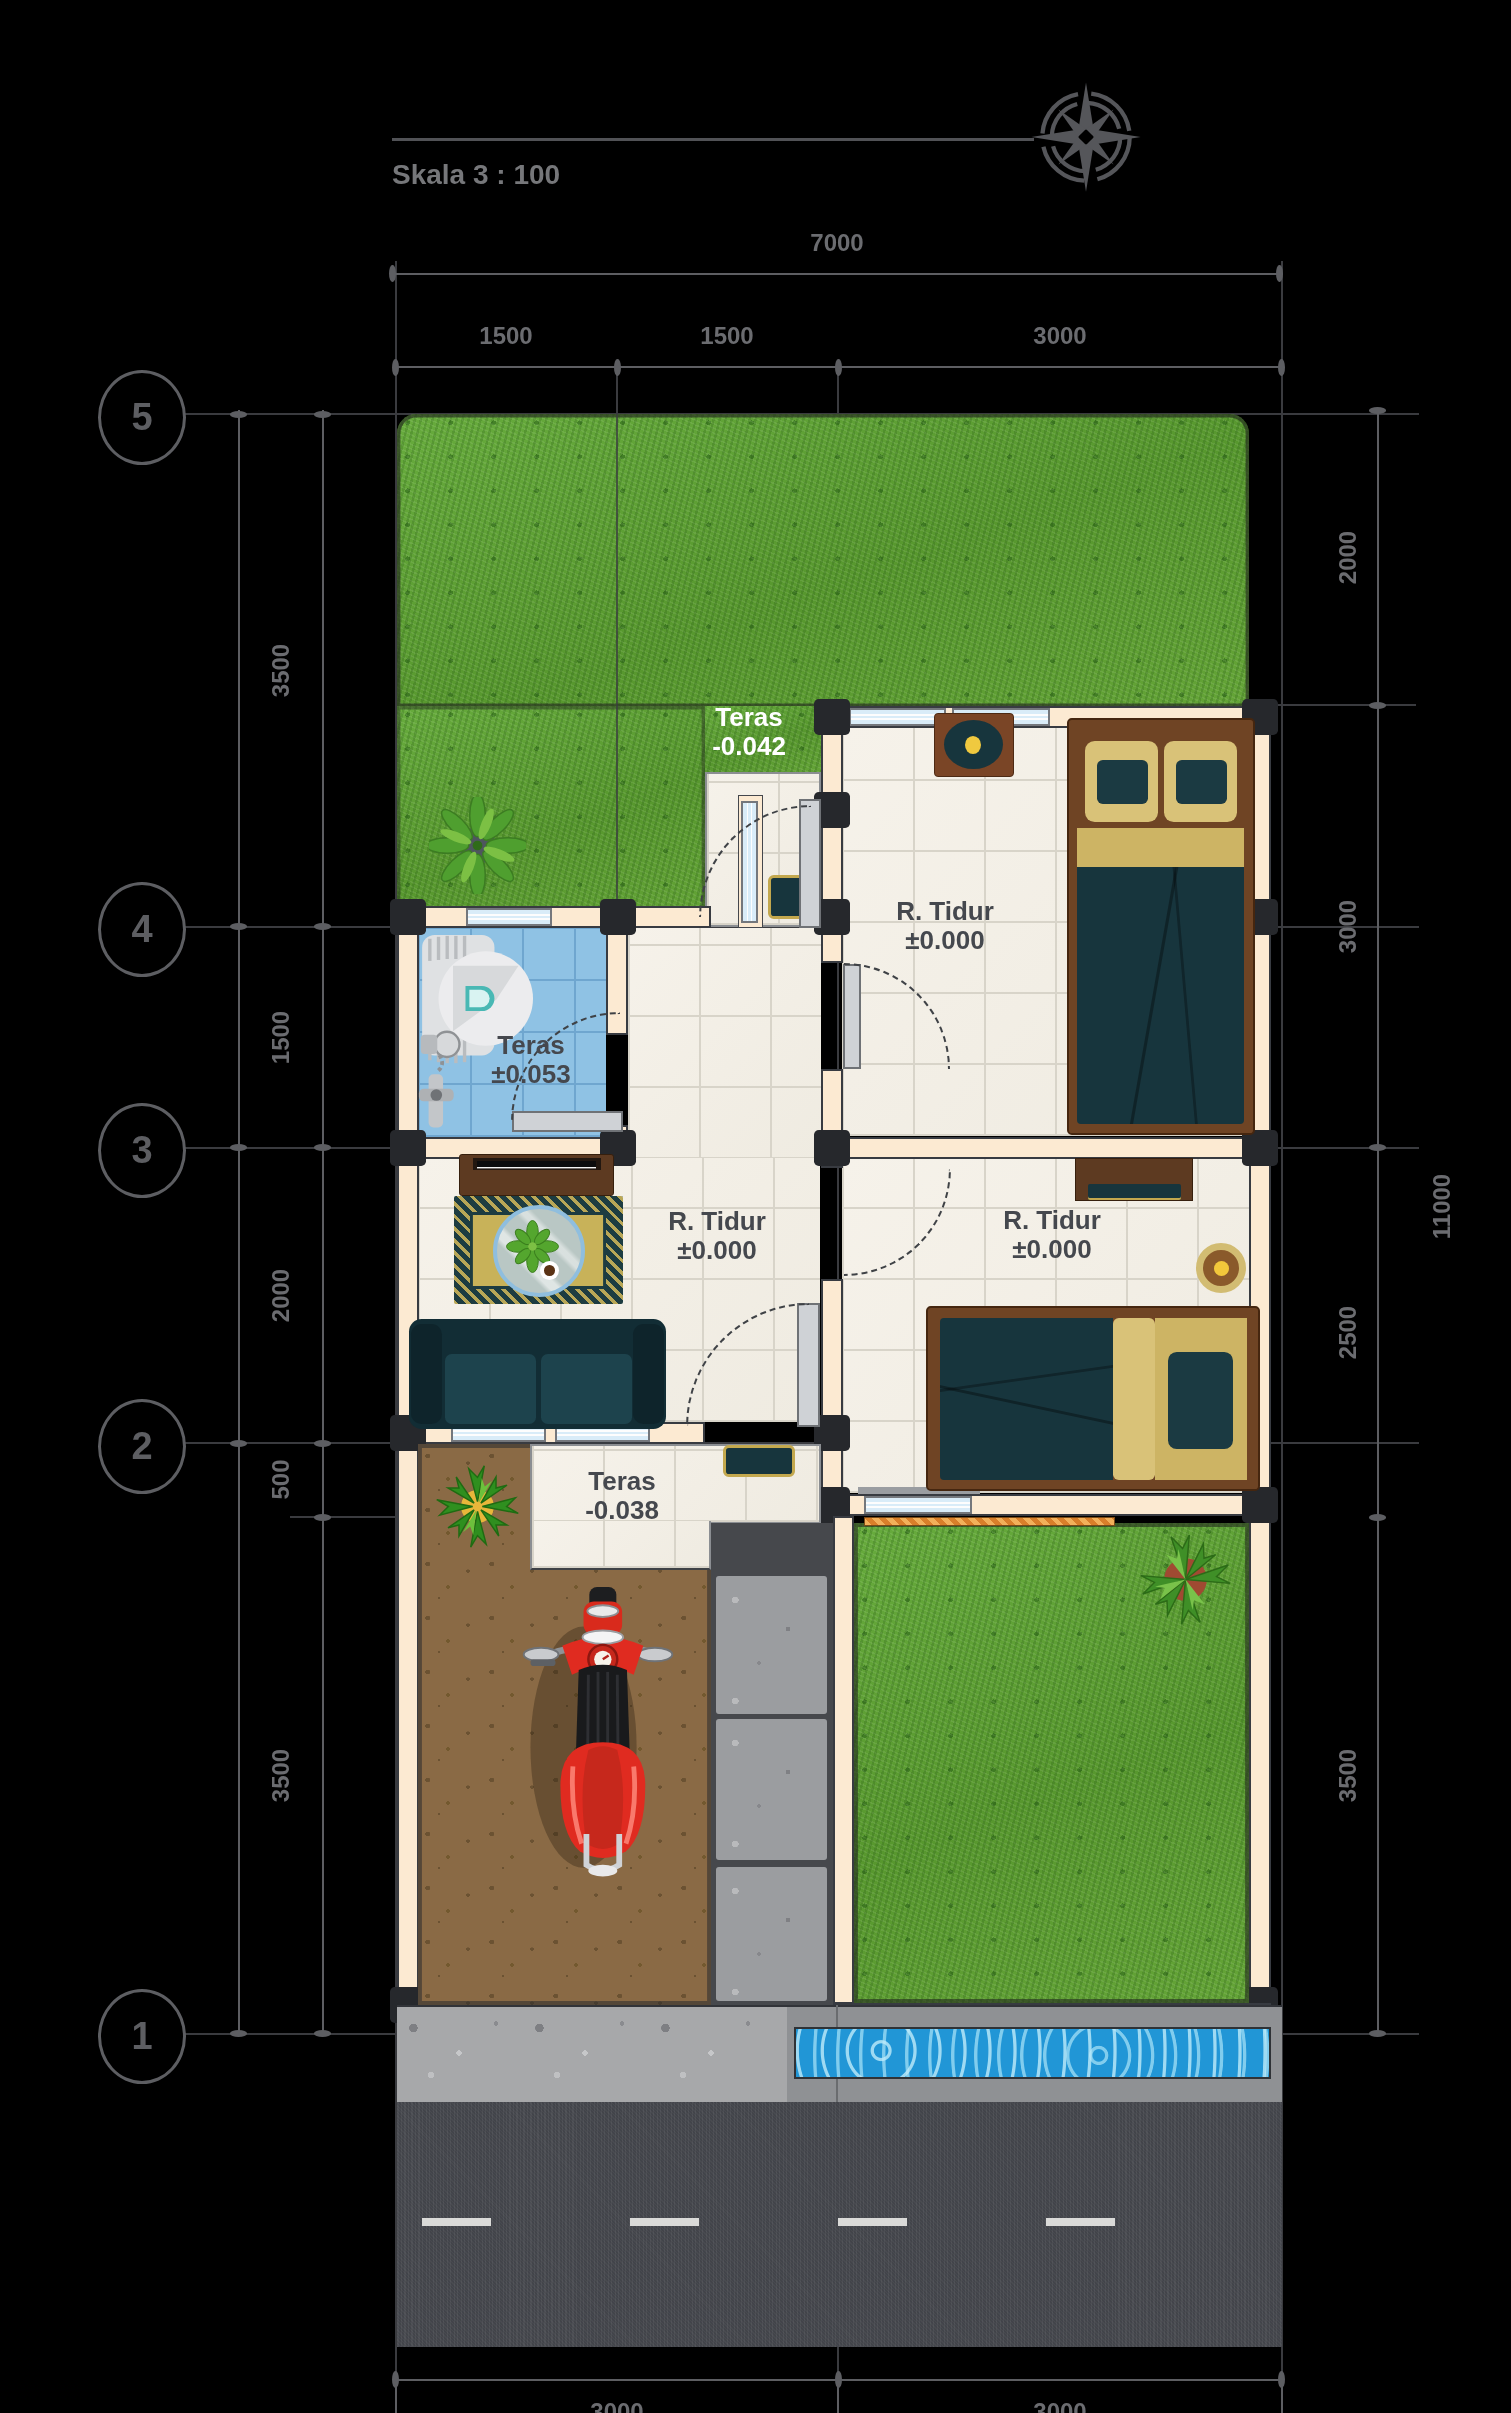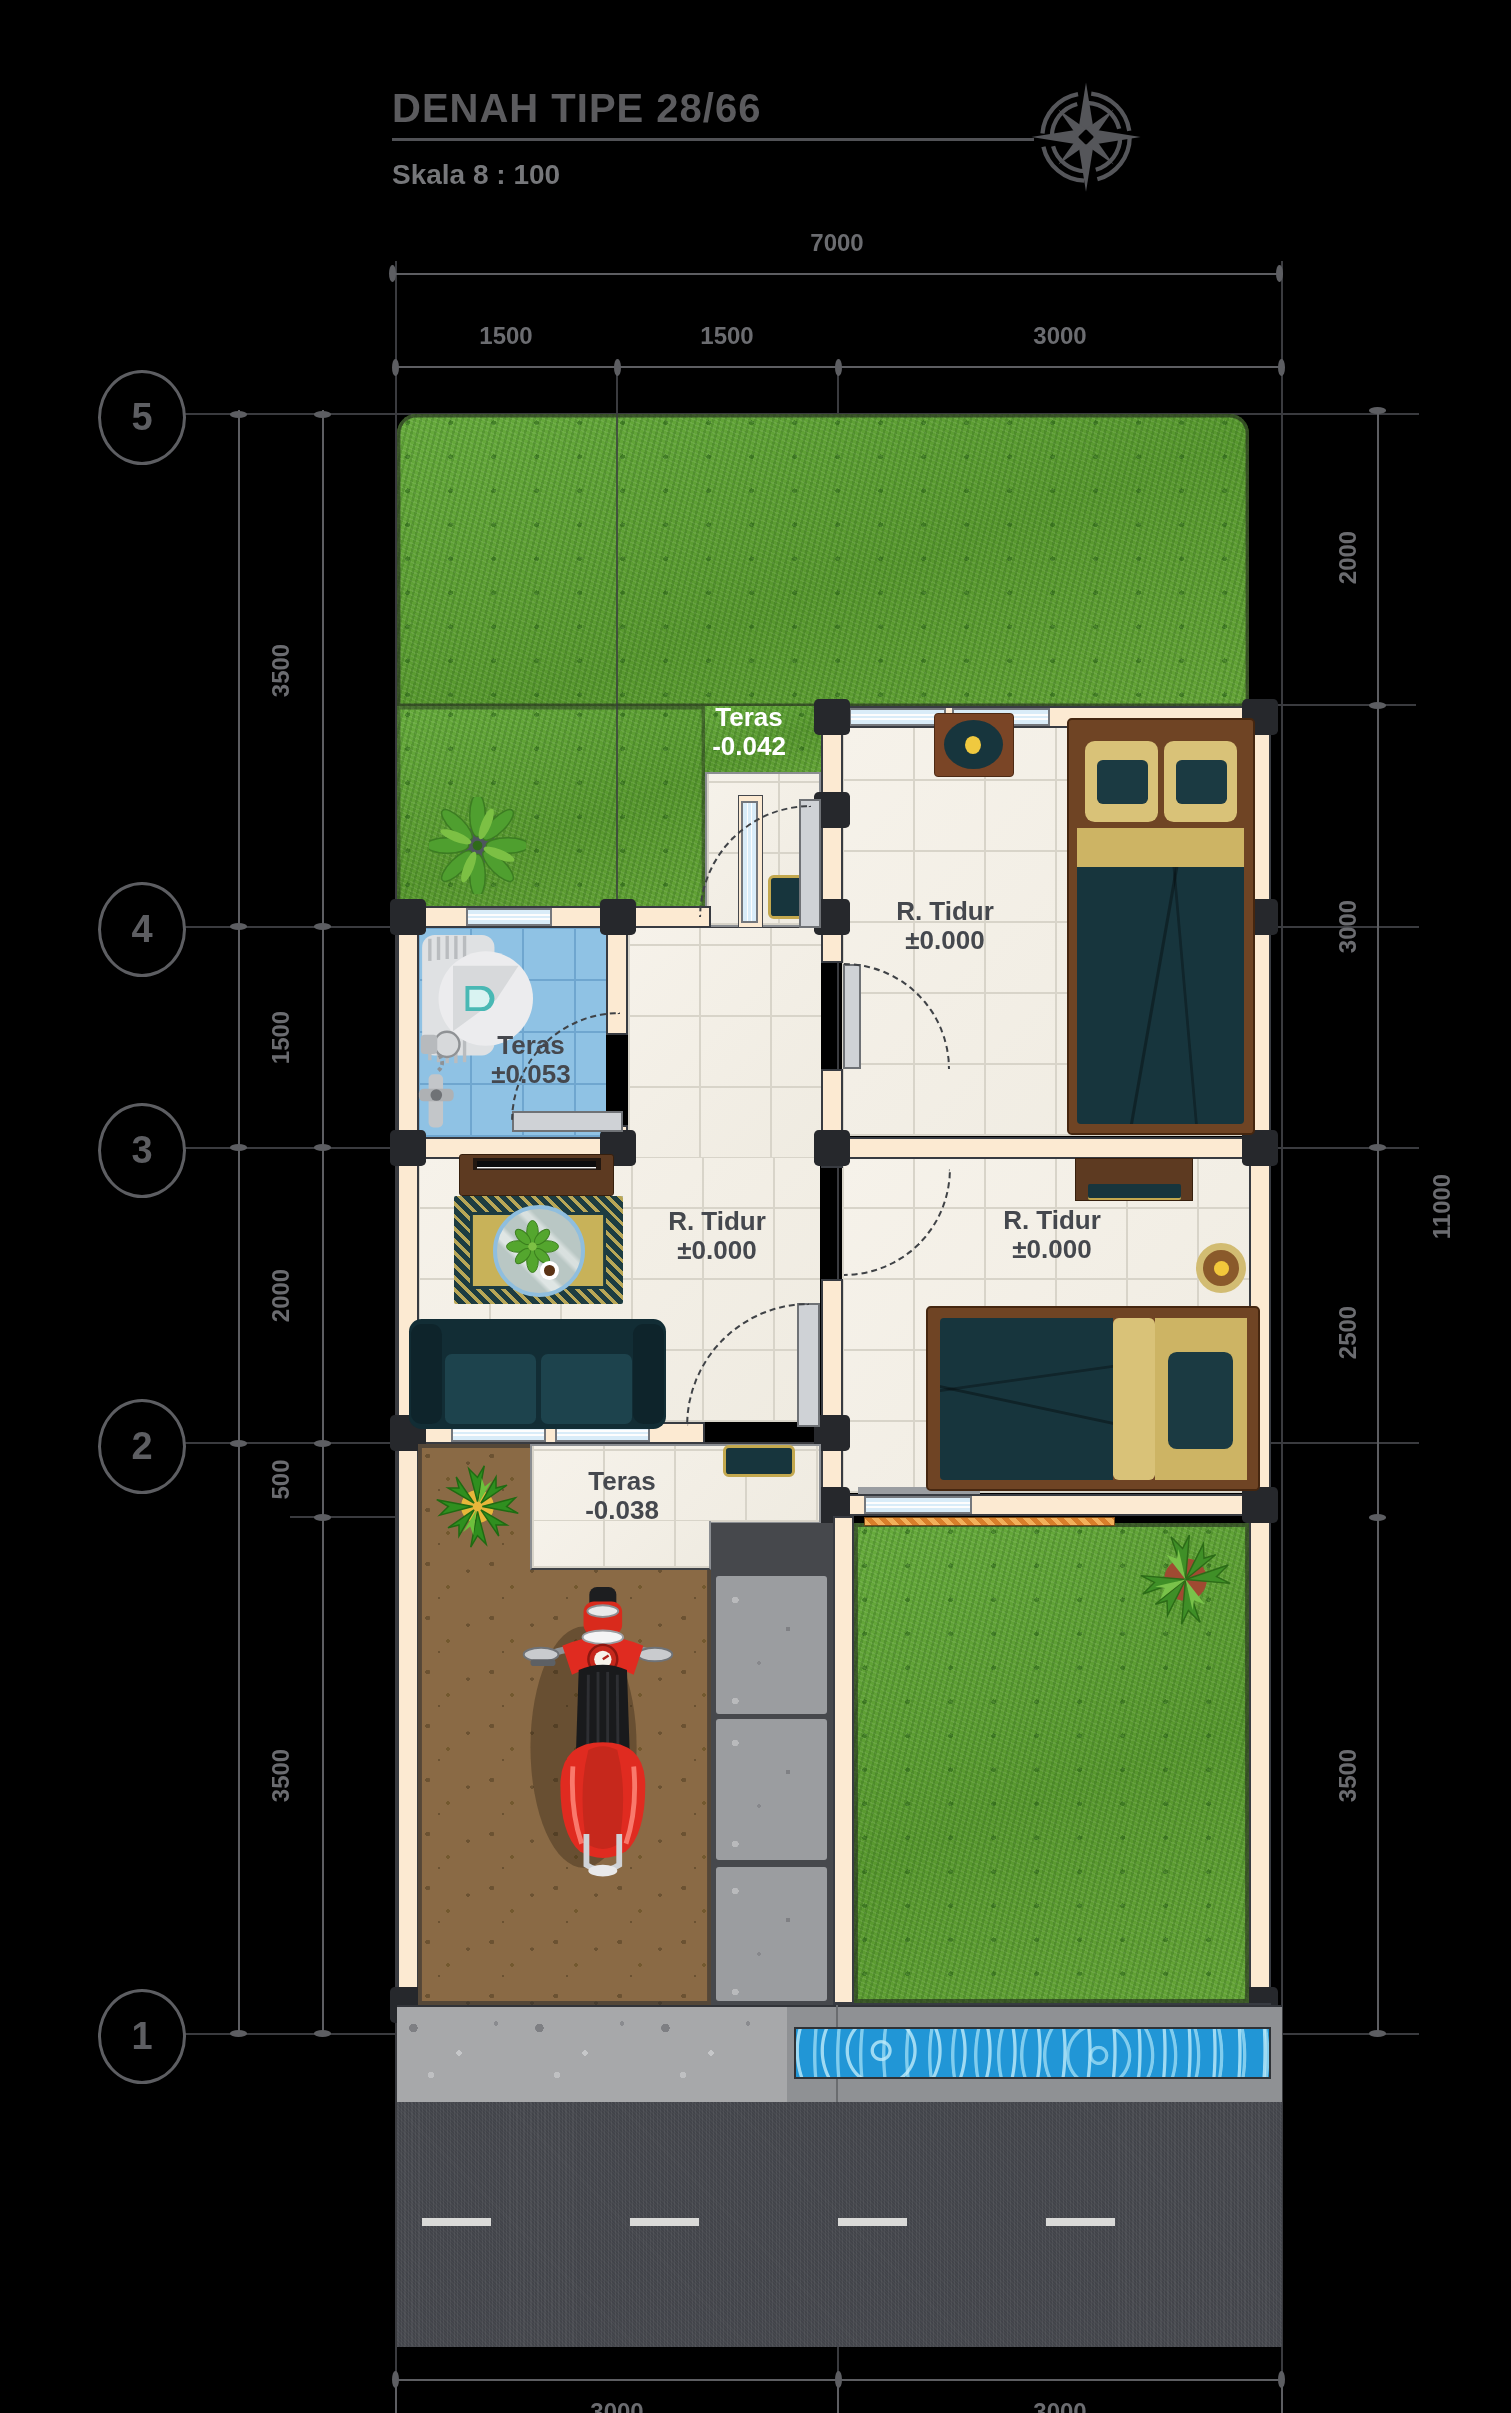--- a/index.html
+++ b/index.html
@@ -73,23 +73,22 @@
   .roomlbl{width:174px;text-align:center;font-size:26px;font-weight:600;color:#45484e;line-height:29px;}
   .white{color:#fff;}
   .sill{background:#9a9da1;}
   .hatch{background:repeating-linear-gradient(45deg,#f2b05a 0 4.8px,#d97f2a 4.8px 9.7px);border:1.4px solid #7a4a16;box-sizing:border-box;}
 </style>
 </head>
 <body>
 
 <div id="scene">
 
-  <div class="abs" style="left:392px;top:86px;font-size:40px;font-weight:800;color:#5b5b5e;letter-spacing:1px;">DENAH TIPE 28/66</div>
   <div class="abs" style="left:392px;top:138px;width:642px;height:2.9px;background:#515256;"></div>
-  <div class="abs" style="left:392px;top:159px;font-size:28px;font-weight:600;color:#76777a;">Skala 8 : 100</div>
+  <div class="abs" style="left:392px;top:159px;font-size:28px;font-weight:600;color:#76777a;">Skala 3 : 100</div>
 
   <svg class="abs" style="left:1029px;top:80px;" width="114" height="114" viewBox="-120 -120 240 240">
     <g stroke="#55565a" fill="none" stroke-width="9">
       <circle r="92" stroke-dasharray="120 28"></circle>
       <circle r="72" stroke-dasharray="92 22"></circle>
     </g>
     <g fill="#55565a">
       <polygon points="0,-115 16,-16 -16,-16"></polygon>
       <polygon points="0,115 16,16 -16,16"></polygon>
       <polygon points="-115,0 -16,-16 -16,16"></polygon>

